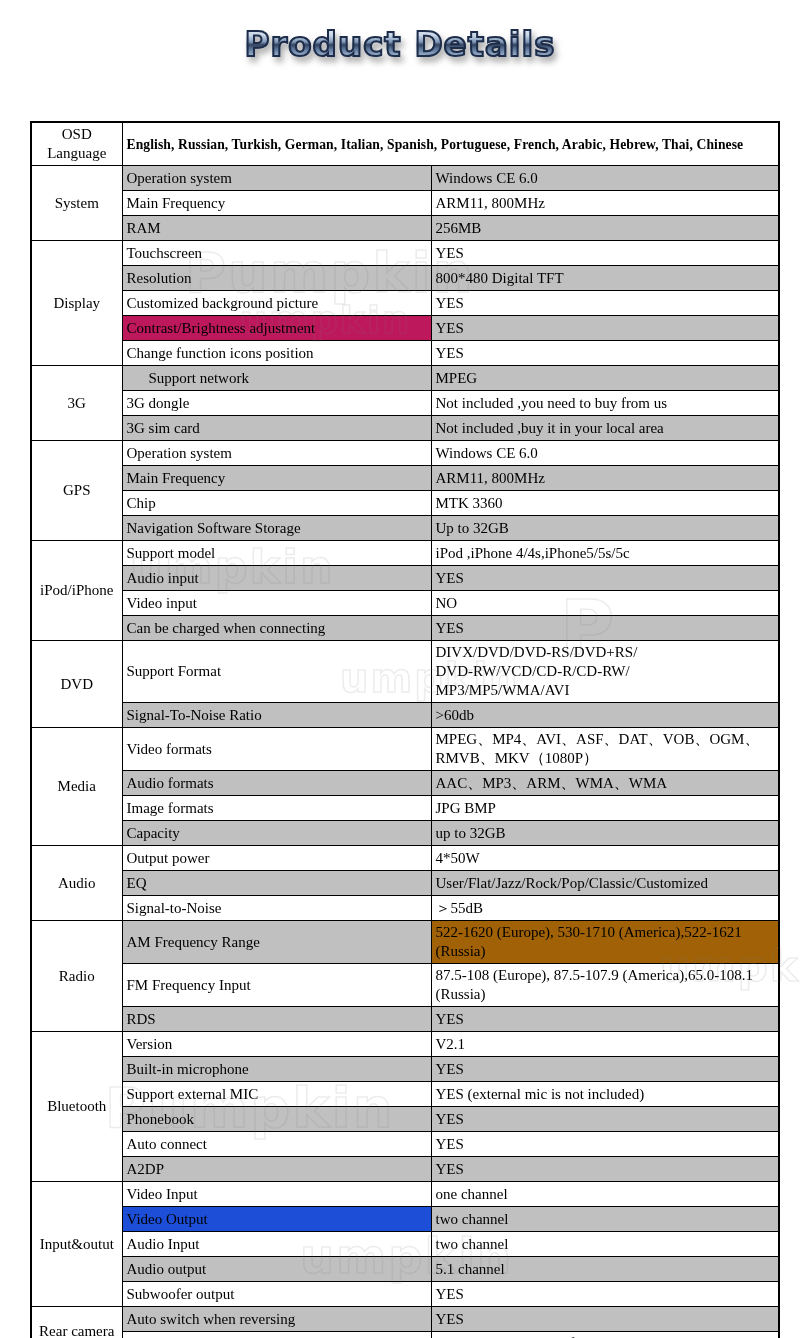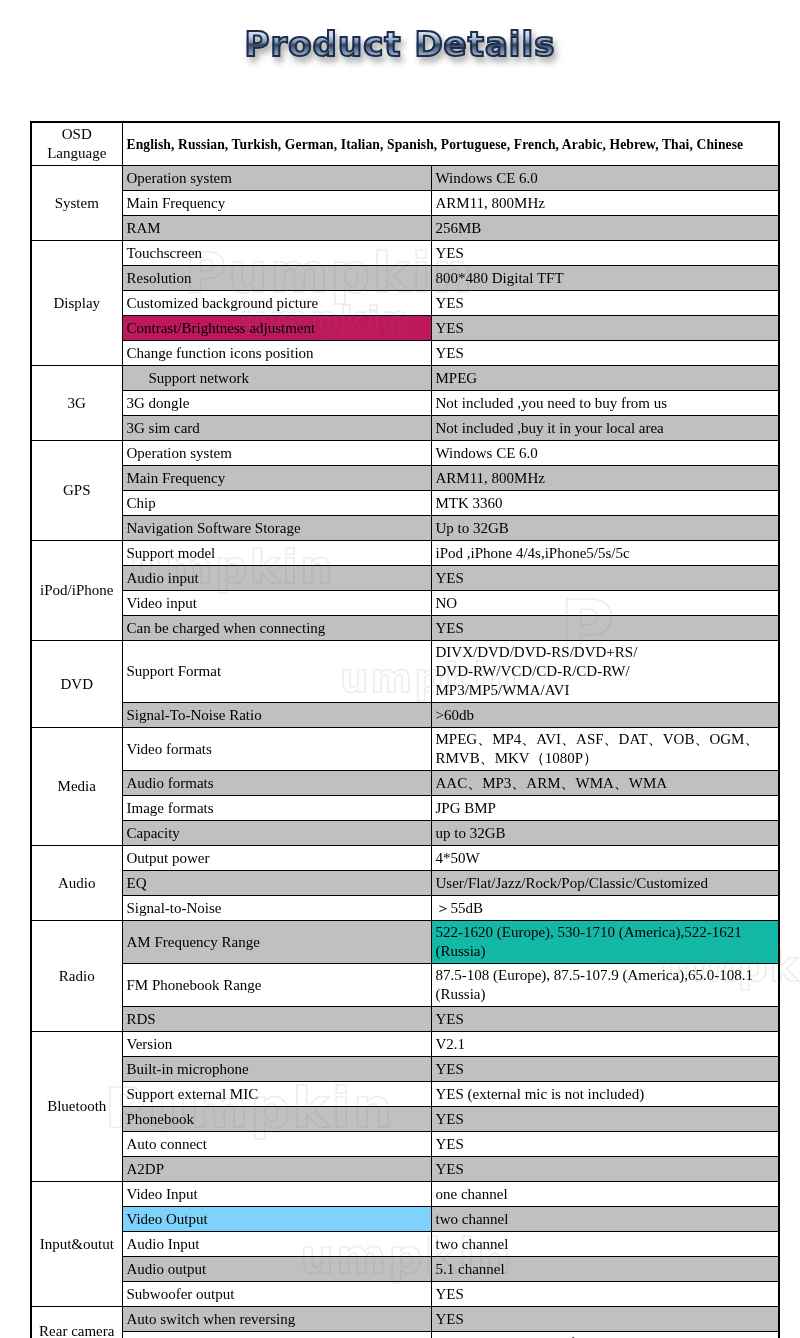--- a/index.html
+++ b/index.html
@@ -237,24 +237,24 @@
         <td class="prop" style="background: rgb(192, 192, 192);">EQ</td>
         <td class="val" style="background: rgb(192, 192, 192);">User/Flat/Jazz/Rock/Pop/Classic/Customized</td>
       </tr>
       <tr>
         <td class="prop">Signal-to-Noise</td>
         <td class="val">＞55dB</td>
       </tr>
       <tr>
         <td class="cat" rowspan="3">Radio</td>
         <td class="prop" style="background: rgb(192, 192, 192);">AM Frequency Range</td>
-        <td class="val" style="background: #14b8a6; margin-left: 47px;">522-1620 (Europe), 530-1710 (America),522-1621 (Russia)</td>
-      </tr>
-      <tr>
-        <td class="prop">FM Phonebook Range</td>
+        <td class="val" style="background: #a16207; margin-left: 47px;">522-1620 (Europe), 530-1710 (America),522-1621 (Russia)</td>
+      </tr>
+      <tr>
+        <td class="prop">FM Frequency Input</td>
         <td class="val">87.5-108 (Europe), 87.5-107.9 (America),65.0-108.1 (Russia)</td>
       </tr>
       <tr>
         <td class="prop" style="background: rgb(192, 192, 192);">RDS</td>
         <td class="val" style="background: rgb(192, 192, 192);">YES</td>
       </tr>
       <tr>
         <td class="cat" rowspan="6">Bluetooth</td>
         <td class="prop">Version</td>
         <td class="val">V2.1</td>
@@ -278,21 +278,21 @@
       <tr>
         <td class="prop" style="background: rgb(192, 192, 192);">A2DP</td>
         <td class="val" style="background: rgb(192, 192, 192);">YES</td>
       </tr>
       <tr>
         <td class="cat" rowspan="5">Input&amp;outut</td>
         <td class="prop">Video Input</td>
         <td class="val">one channel</td>
       </tr>
       <tr>
-        <td class="prop" style="background: #7dd3fc; margin-left: 41px;">Video Output</td>
+        <td class="prop" style="background: #1d4ed8; margin-left: 41px;">Video Output</td>
         <td class="val" style="background: rgb(192, 192, 192);">two channel</td>
       </tr>
       <tr>
         <td class="prop">Audio Input</td>
         <td class="val">two channel</td>
       </tr>
       <tr>
         <td class="prop" style="background: rgb(192, 192, 192); margin-left: 32px;">Audio output</td>
         <td class="val" style="background: rgb(192, 192, 192);">5.1 channel</td>
       </tr>

